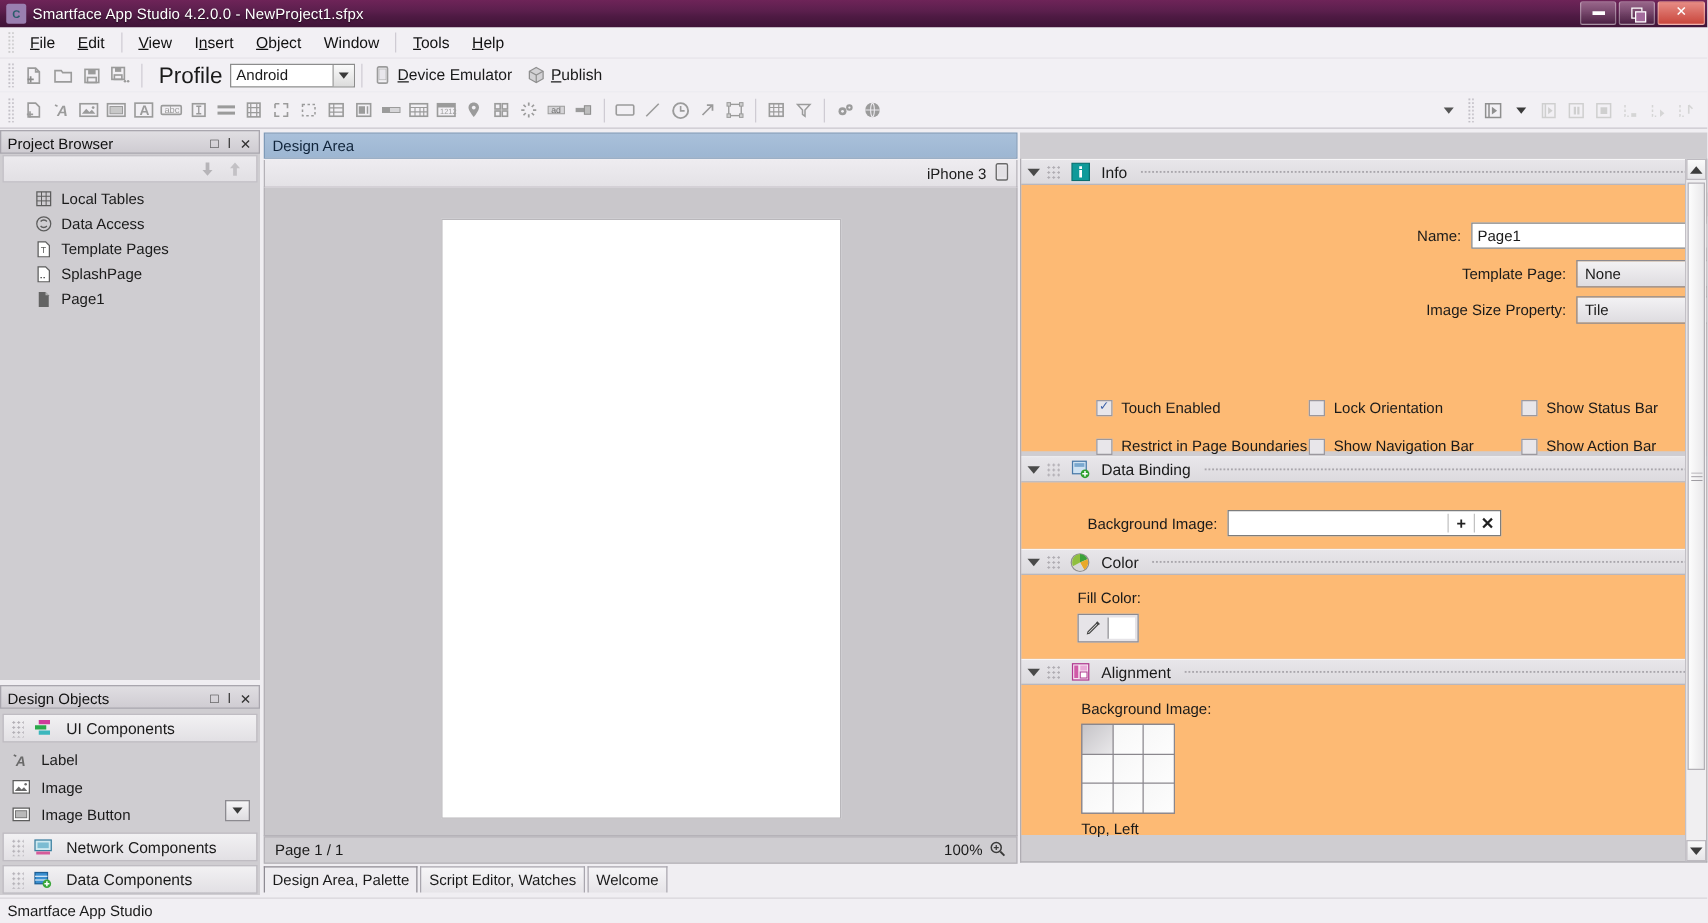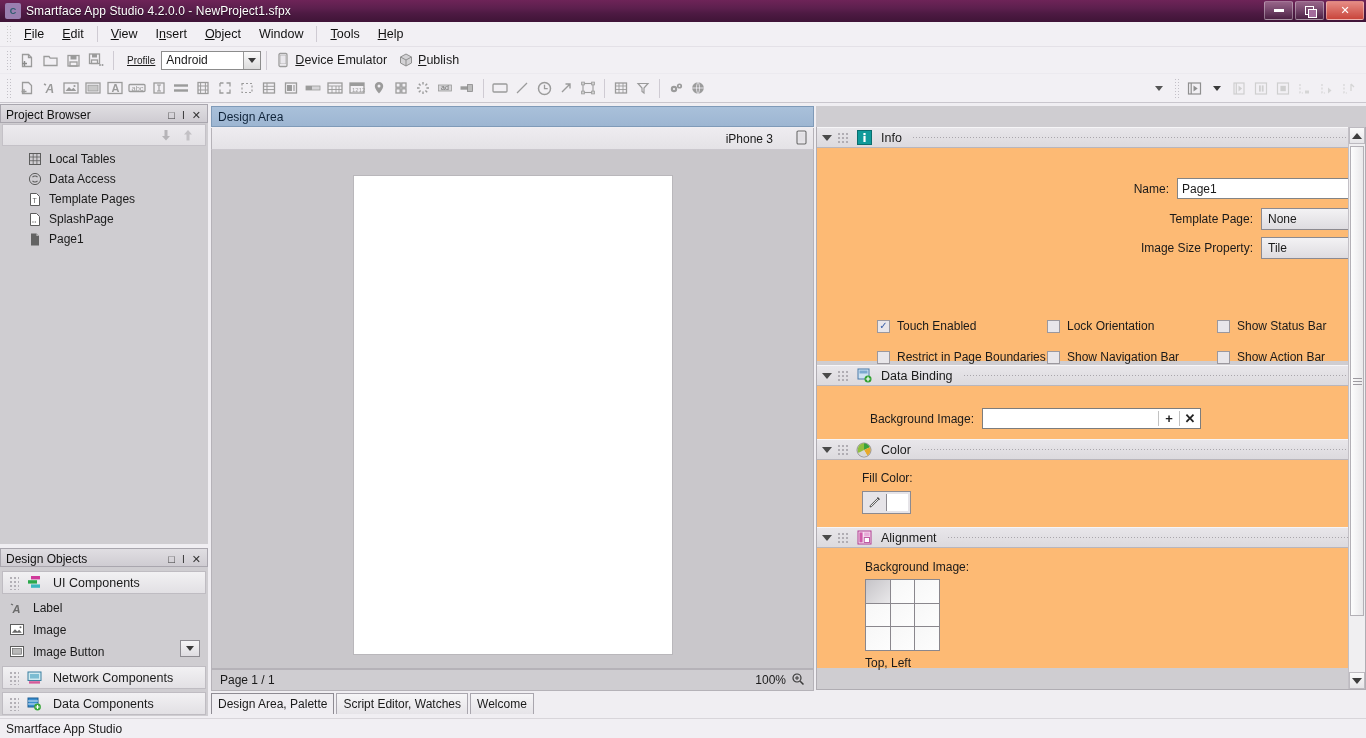--- a/index.html
+++ b/index.html
@@ -72,21 +72,21 @@
     border-bottom:1px solid #eceaef;
   }
   .tb-grip { width:5px; height:20px; margin-right:5px;
     background-image: radial-gradient(#c3c0c7 35%, transparent 36%);
     background-size: 3px 3px; }
   .tbtn {
     width:22px; height:22px; display:flex; align-items:center; justify-content:center;
     margin-right:1px;
   }
   .tbtn svg { display:block; }
-  .tb-label { font-size:10px; margin:0 6px 0 8px;text-decoration:underline; }
+  .tb-label { font-size:18px; margin:0 6px 0 8px; }
   .combo {
     height:19px; background:#fff; border:1px solid #8c8c8c;
     display:flex; align-items:center; position:relative;
     font-size:12px; padding-left:4px;
   }
   .combo .arrowbox {
     position:absolute; right:0; top:0; height:17px; width:17px;
     background: linear-gradient(to bottom,#fbfbfb,#dcdcdc);
     border-left:1px solid #9a9a9a;
     display:flex; align-items:center; justify-content:center;
@@ -141,21 +141,20 @@
     height:21px; background: linear-gradient(to bottom,#a9c0da,#9db6d2);
     border:1px solid #7f9ab8; display:flex; align-items:center; padding-left:6px;
     font-size:12px; color:#10243a;
   }
   #da-toolbar {
     position:absolute; left:0; top:22px; width:603px; height:22px;
     background: linear-gradient(to bottom,#eeecf0,#e4e2e6);
     border-left:1px solid #b5b2b8; border-right:1px solid #b5b2b8; border-bottom:1px solid #cbc8ce;
     display:flex; align-items:center; justify-content:flex-end; padding-right:6px;
     font-size:12px;
-    gap:16px;
   }
   #da-canvas {
     position:absolute; left:0; top:44px; width:603px; height:519px;
     background:#c9c7cb; border:1px solid #b5b2b8; border-top:none;
     display:flex; align-items:flex-start; justify-content:center;
   }
   #phone-page {
     width:320px; height:480px; background:#ffffff; margin-top:25px;
     border:1px solid #b9b7bb;
   }

